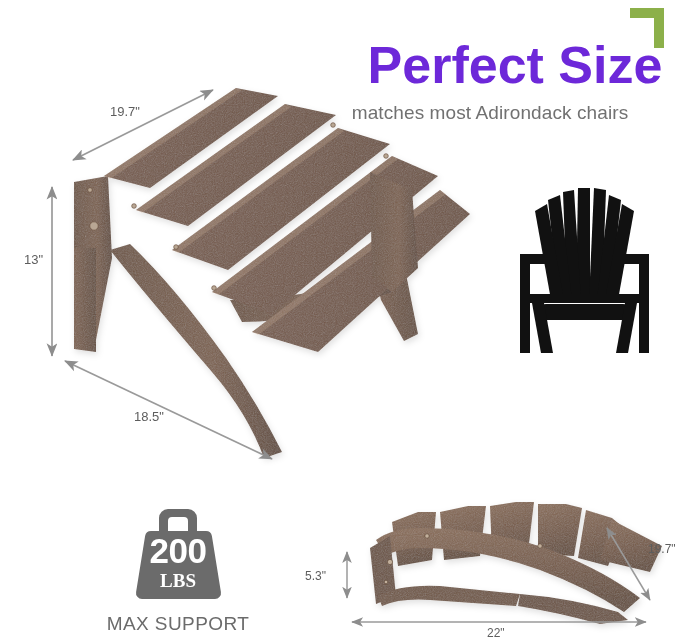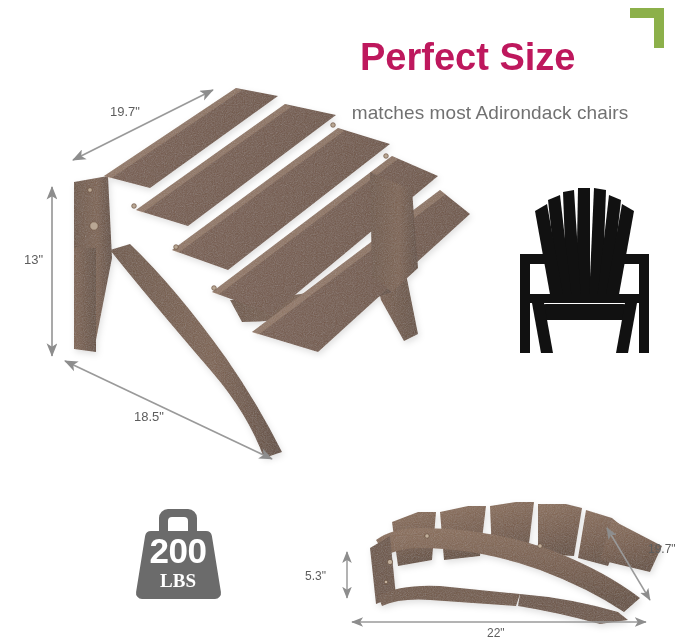--- a/index.html
+++ b/index.html
@@ -24,24 +24,24 @@
     top: 8px;
     left: 630px;
     width: 34px;
     height: 40px;
   }
   .headline {
     position: absolute;
     left: 360px;
     top: 38px;
     width: 310px;
-    text-align: left;
-    font-size: 38px;
+    text-align: center;
+    font-size: 52px;
     font-weight: bold;
-    color: #be185d;
+    color: #6d28d9;
     letter-spacing: 0px;
     line-height: 1.05;
   }
   .subhead {
     position: absolute;
     left: 316px;
     top: 102px;
     width: 348px;
     text-align: center;
     font-size: 19px;
@@ -290,15 +290,16 @@
 
   <div class="weight-block">
     <div class="weight-icon-wrap">
       <svg viewBox="0 0 108 98" width="108" height="98">
         <path d="M44 4 h20 a9 9 0 0 1 9 9 v13 h-9 v-10 a4 4 0 0 0 -4 -4 h-12 a4 4 0 0 0 -4 4 v10 h-9 v-13 a9 9 0 0 1 9 -9 z" fill="#6b6b6b"></path>
         <path d="M26 26 h56 a6 6 0 0 1 5.9 4.9 l9 56 a6 6 0 0 1 -5.9 7.1 h-73 a6 6 0 0 1 -5.9 -7.1 l9 -56 a6 6 0 0 1 5.9 -4.9 z" fill="#6b6b6b"></path>
       </svg>
       <div class="weight-num">200</div>
       <div class="weight-unit">LBS</div>
     </div>
+    <div class="weight-caption">MAX SUPPORT</div>
   </div>
 
 </div>
 
 </body></html>

